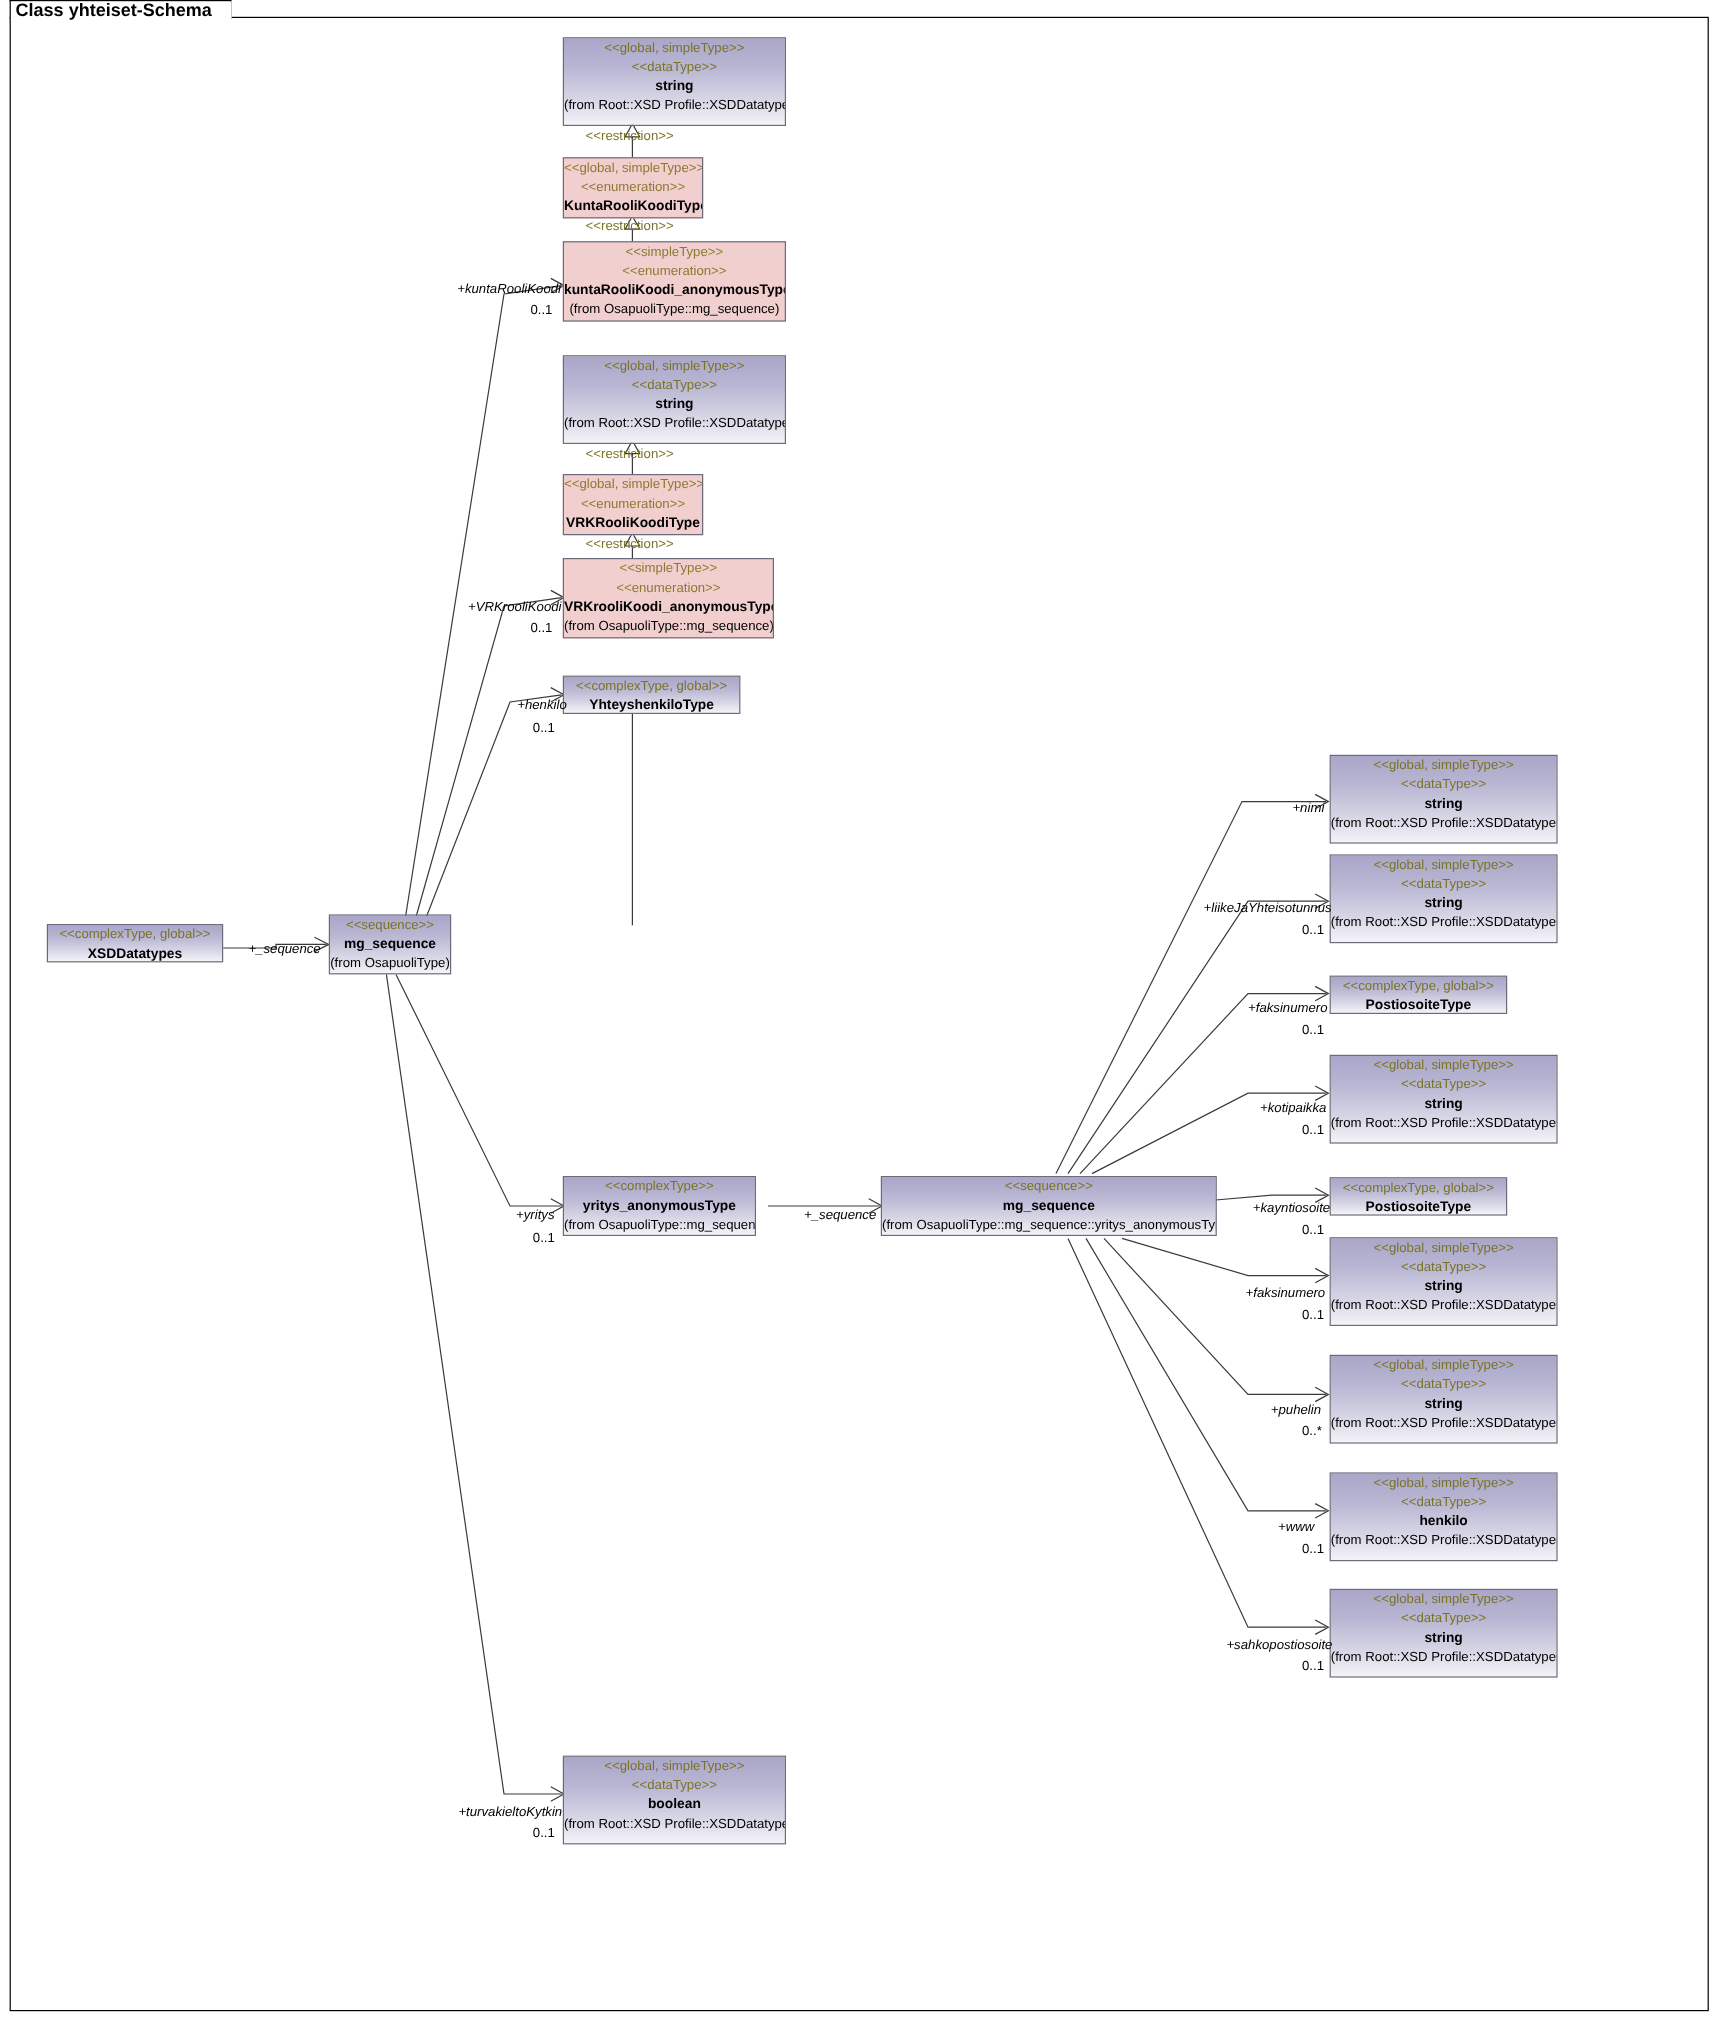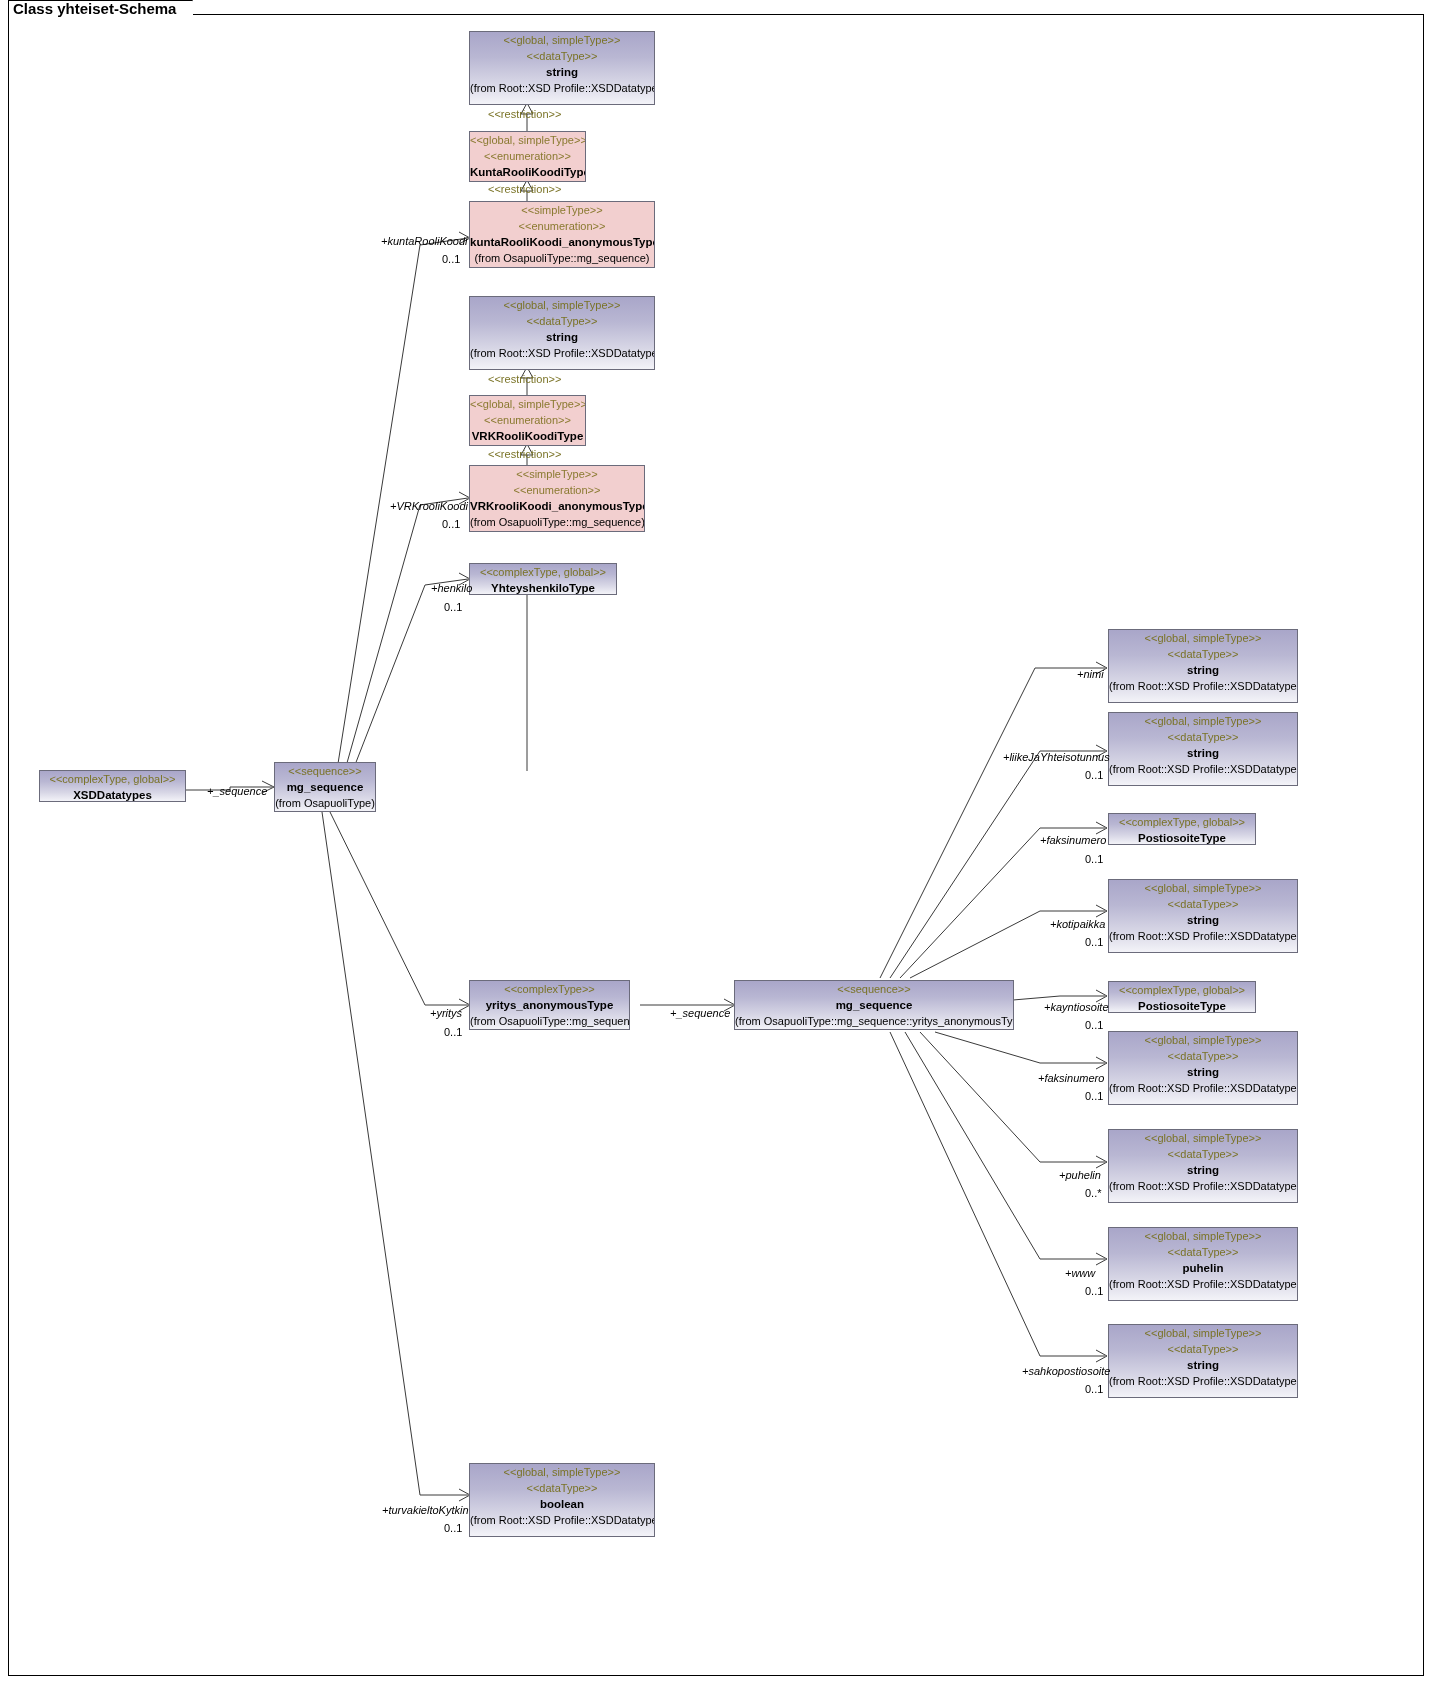--- a/index.html
+++ b/index.html
@@ -225,21 +225,21 @@
   <div class="node lav" style="left:1108px;top:1129px;width:190px;height:74px;">
     <div class="row stereo">&lt;&lt;global, simpleType&gt;&gt;</div>
     <div class="row stereo">&lt;&lt;dataType&gt;&gt;</div>
     <div class="row nm">string</div>
     <div class="row from">(from Root::XSD Profile::XSDDatatypes)</div>
   </div>
 
   <div class="node lav" style="left:1108px;top:1227px;width:190px;height:74px;">
     <div class="row stereo">&lt;&lt;global, simpleType&gt;&gt;</div>
     <div class="row stereo">&lt;&lt;dataType&gt;&gt;</div>
-    <div class="row nm">puhelin</div>
+    <div class="row nm">henkilo</div>
     <div class="row from">(from Root::XSD Profile::XSDDatatypes)</div>
   </div>
 
   <div class="node lav" style="left:1108px;top:1324px;width:190px;height:74px;">
     <div class="row stereo">&lt;&lt;global, simpleType&gt;&gt;</div>
     <div class="row stereo">&lt;&lt;dataType&gt;&gt;</div>
     <div class="row nm">string</div>
     <div class="row from">(from Root::XSD Profile::XSDDatatypes)</div>
   </div>
 

